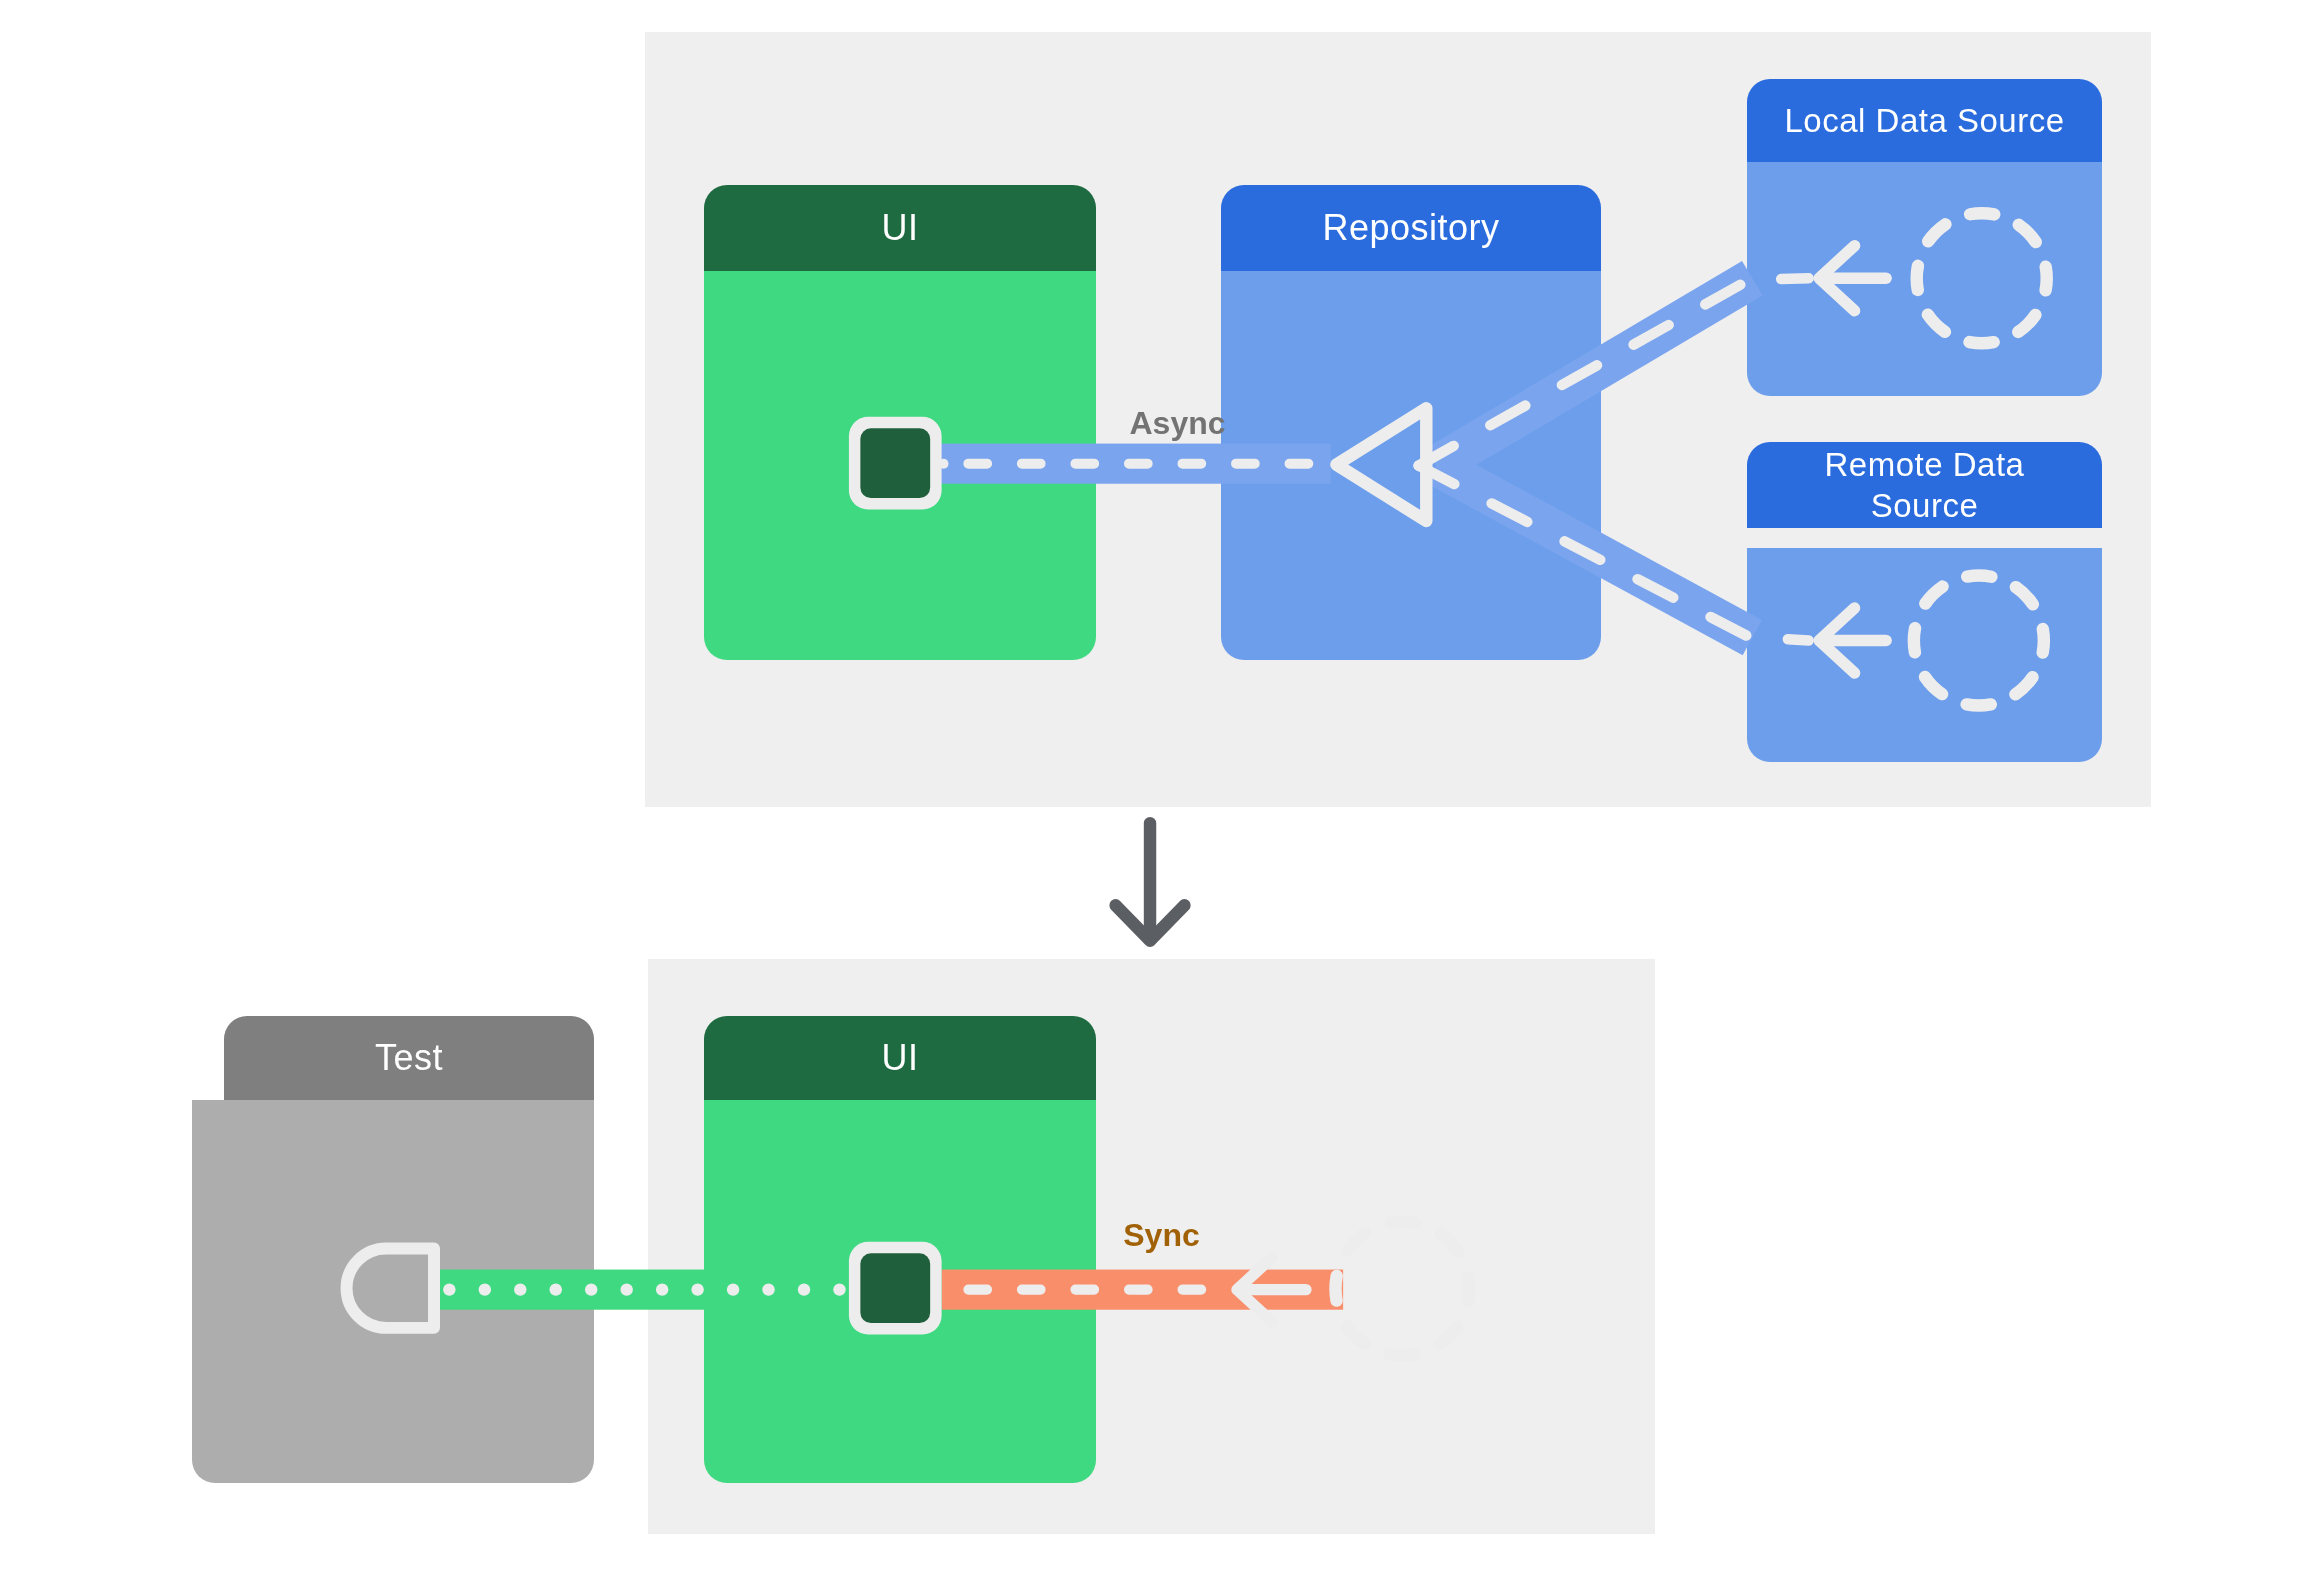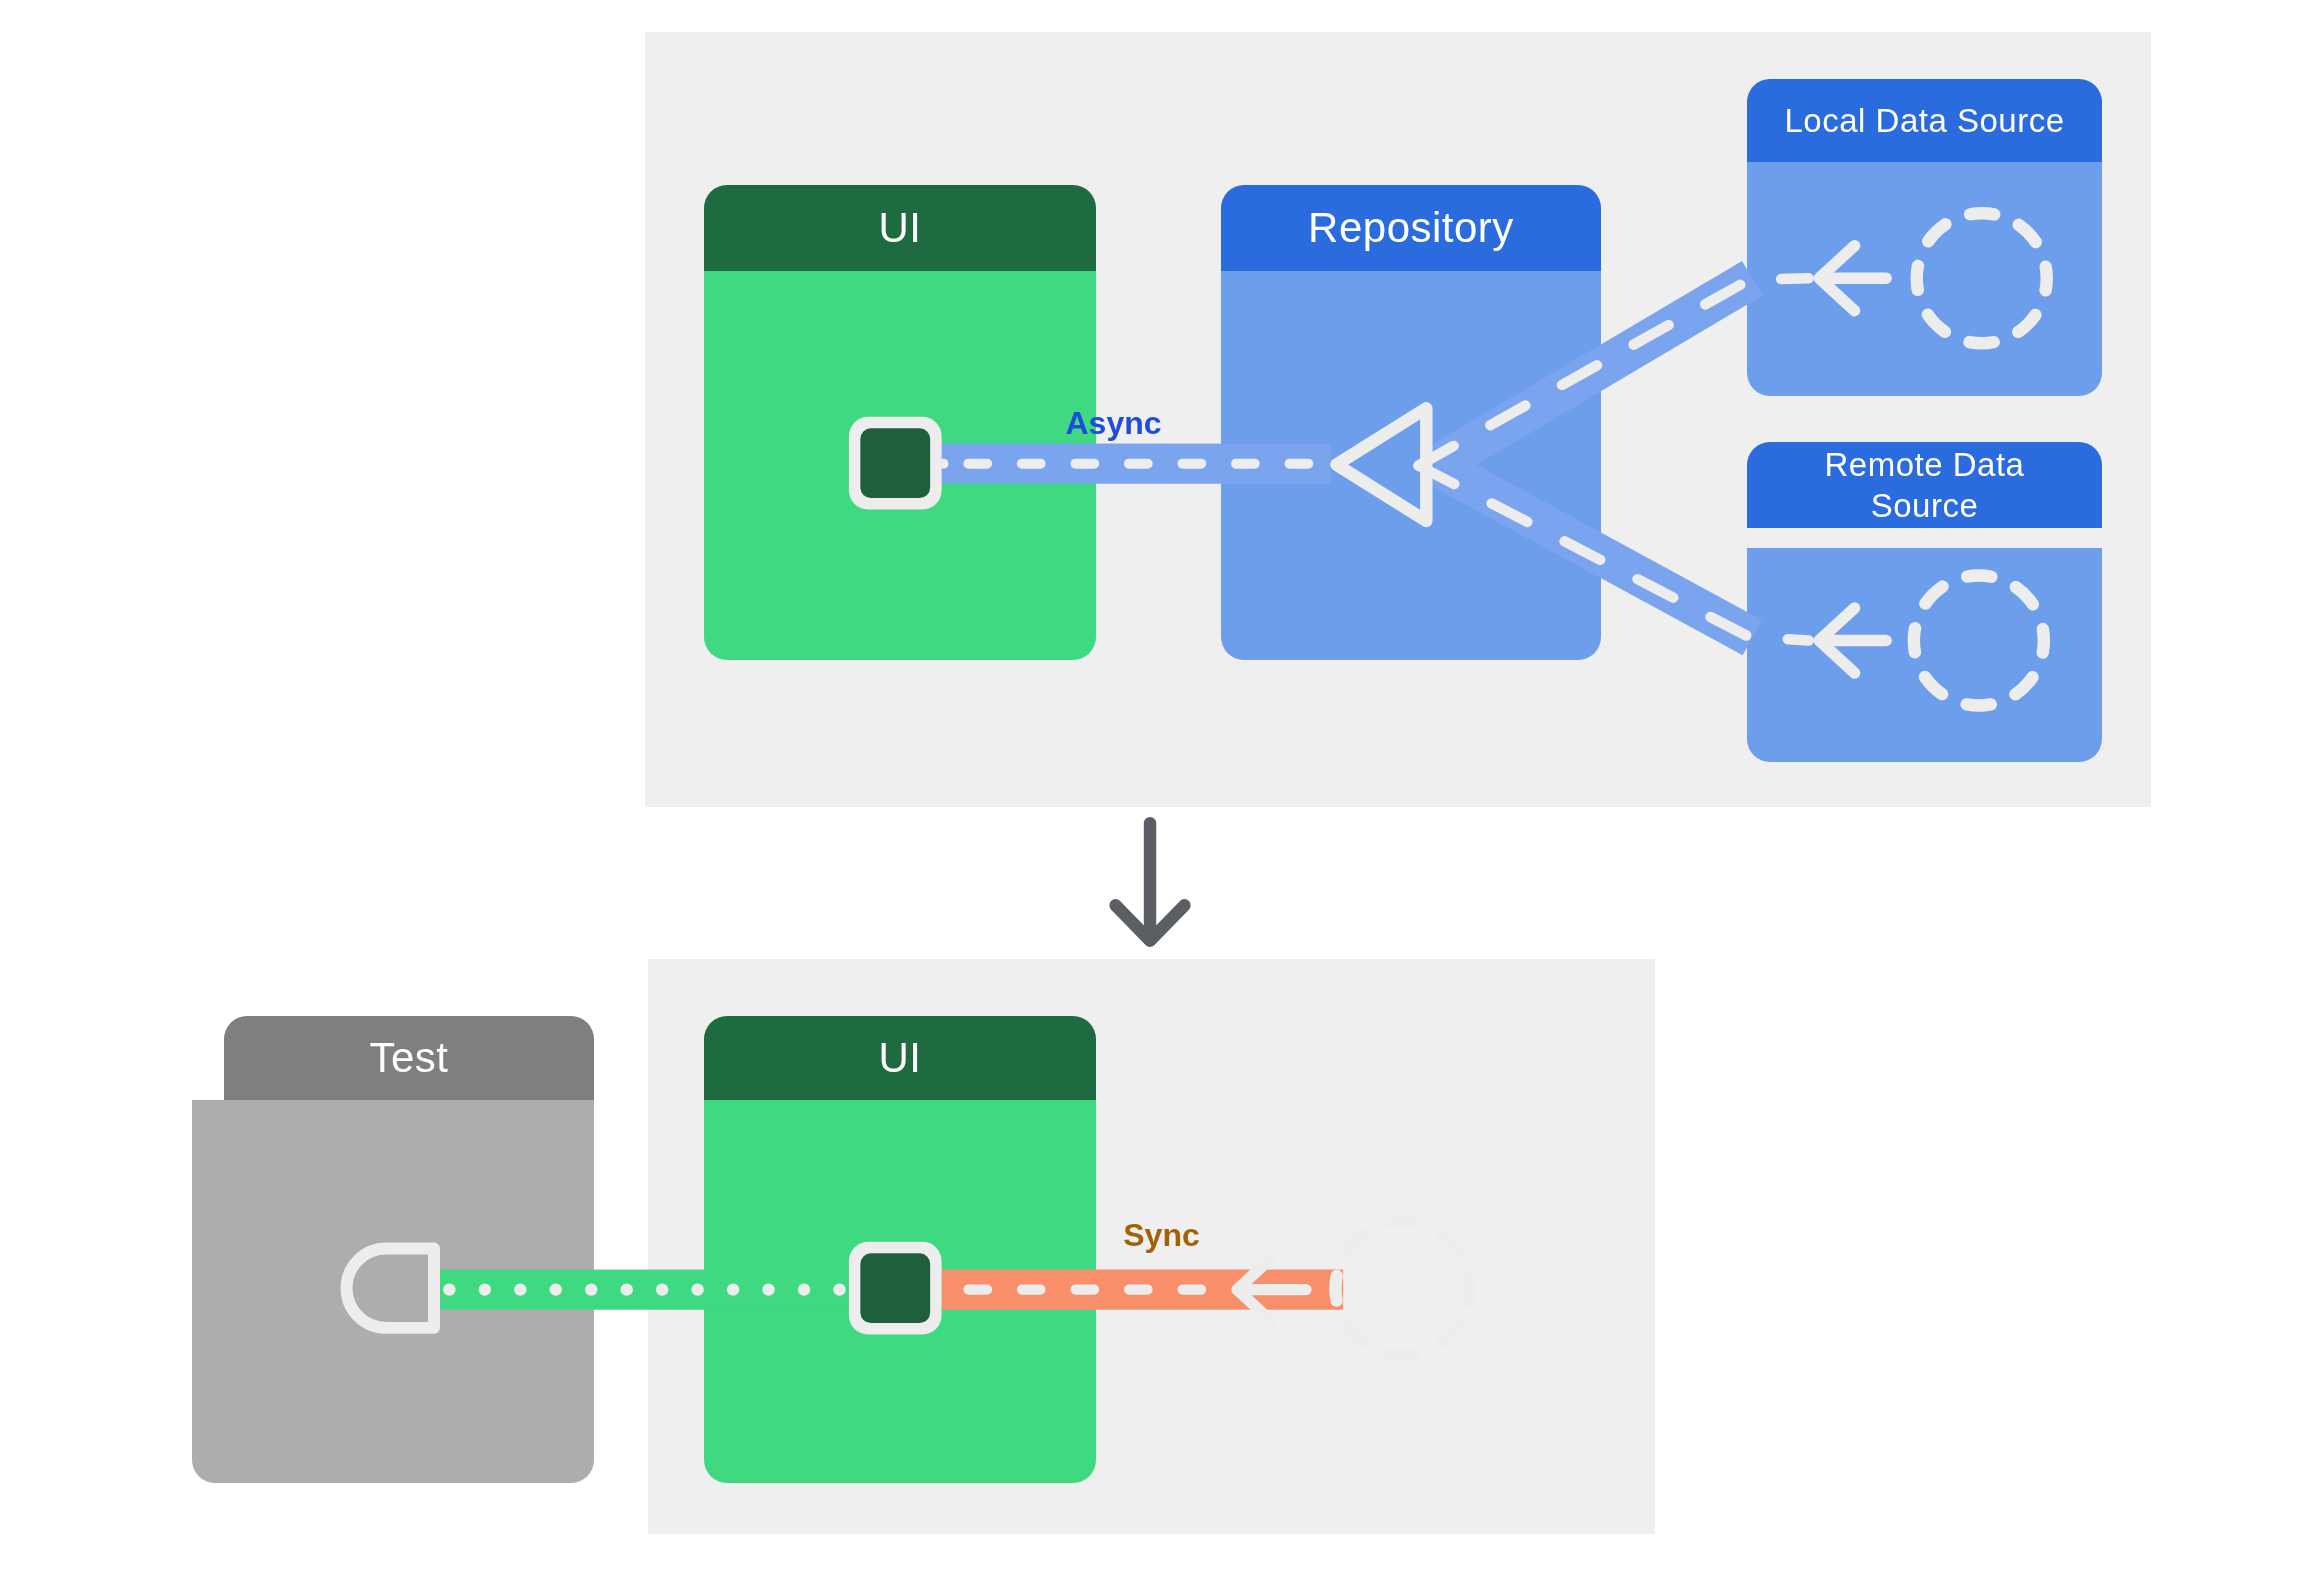--- a/index.html
+++ b/index.html
@@ -8,21 +8,21 @@
     font-family:"Liberation Sans", sans-serif;overflow:hidden;
   }
   .panel{position:absolute;background:#efefef;}
   .panel.top{left:645px;top:32px;width:1506px;height:775px;}
   .panel.bottom{left:648px;top:959px;width:1007px;height:575px;}
 
   .box{position:absolute;border-radius:23px;display:flex;flex-direction:column;}
   .box-header{
     border-radius:23px 23px 0 0;color:#ffffff;display:flex;
     align-items:center;justify-content:center;text-align:center;
-    font-size:42px;font-weight:400;letter-spacing:0.5px;
+    font-size:36px;font-weight:400;letter-spacing:0.5px;
   }
   .box-body{flex:1;border-radius:0 0 23px 23px;}
 
   
   .b-ui-top{left:704px;top:185px;width:392px;height:475px;}
   .b-ui-top .box-header{height:86px;background:#1f6b41;}
   .b-ui-top .box-body{background:#3ed981;}
 
   .b-repo{left:1221px;top:185px;width:380px;height:475px;}
   .b-repo .box-header{height:86px;background:#2a6cdd;}
@@ -49,21 +49,21 @@
   .b-fake{left:1221px;top:1016px;width:380px;height:467px;}
   .b-fake .box-header{height:84px;background:#f4602b;}
   .b-fake .box-body{background:#f98e6b;}
 
   .overlay{position:absolute;left:0;top:0;width:2323px;height:1586px;pointer-events:none;}
 
   .flow-label{
     position:absolute;width:191px;text-align:center;
     font-size:32px;font-weight:bold;
   }
-  .flow-label.async{left:1018px;top:405px;color:#1d4ed8;}
+  .flow-label.async{left:1082px;top:405px;color:#737373;}
   .flow-label.sync{left:1066px;top:1217px;color:#a16207;}
 </style>
 </head>
 <body>
 
 <div class="canvas">
 
   <div class="panel top"></div>
   <div class="panel bottom"></div>
 

